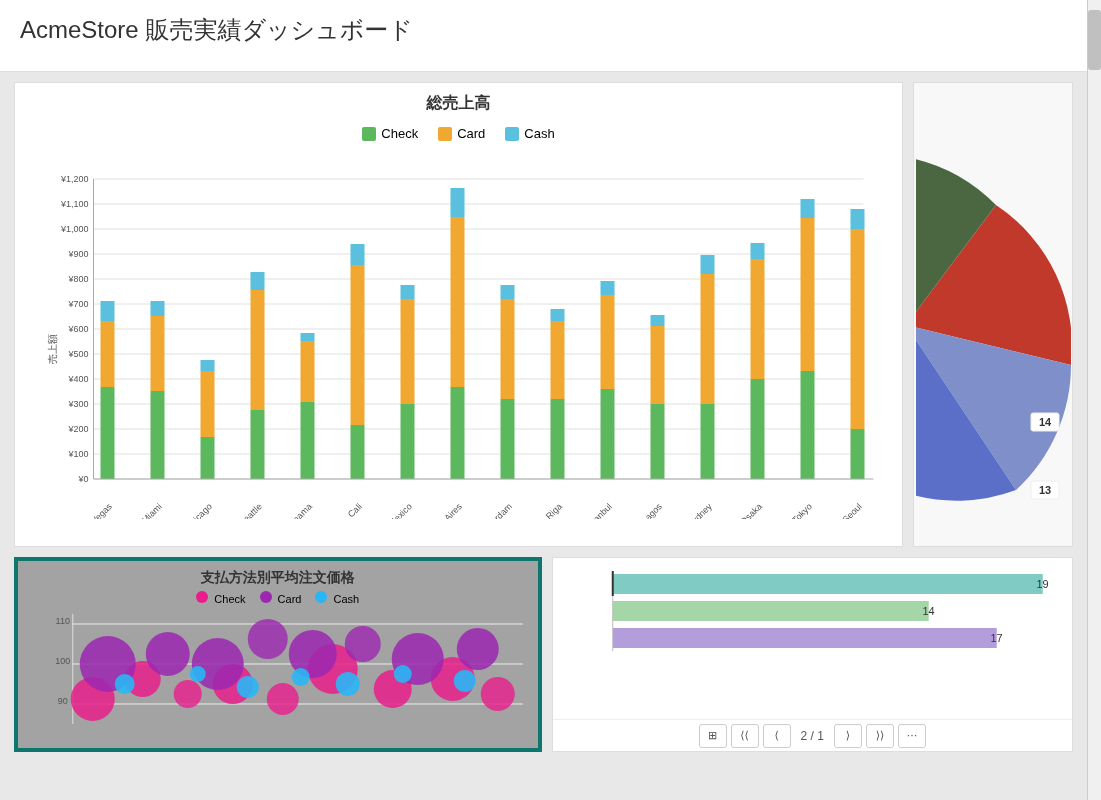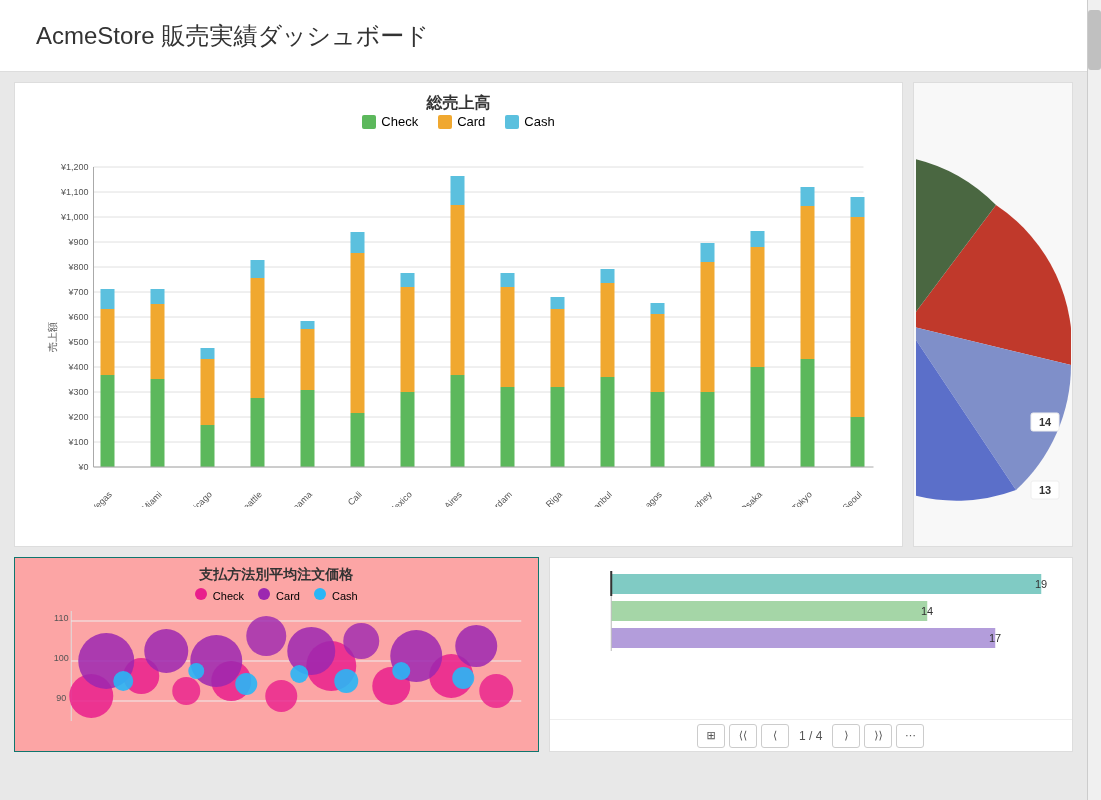--- a/index.html
+++ b/index.html
@@ -26,25 +26,24 @@
       width: 100%;
       height: 60px;
       background: #c0c0c0;
       border-radius: 3px;
       margin-top: 10px;
     }
 
     
     .header {
       background: #ffffff;
-      padding: 14px 36px;
+      padding: 14px 20px;
       border-bottom: 1px solid #ddd;
       height: 72px;
       display: flex;
-      align-items: center;
     }
     .header-title {
       font-size: 24px;
       font-weight: 400;
       color: #333;
     }
 
     
     .main-content {
       padding: 10px 14px 10px 14px;
@@ -65,21 +64,21 @@
       flex: 1;
       padding: 10px 16px 6px 16px;
       height: 465px;
     }
 
     .chart-title {
       text-align: center;
       font-size: 16px;
       font-weight: 600;
       color: #333;
-      margin-bottom: 0;
+      margin-bottom: 12px;
     }
 
     .legend {
       display: flex;
       justify-content: center;
       gap: 20px;
       margin-bottom: 8px;
       font-size: 13px;
     }
     .legend-item {
@@ -112,22 +111,22 @@
     }
 
     
     .bottom-row {
       display: flex;
       gap: 10px;
     }
 
     
     .bubble-chart-card {
-      background: #fca5a5;
-      border: 1px solid #0f766e;
+      background: #a3a3a3;
+      border: 4px solid #0f766e;
       flex: 1;
       height: 195px;
       padding: 8px 12px 4px 12px;
     }
 
     
     .bar-chart2-card {
       background: #ffffff;
       border: 1px solid #ddd;
       flex: 1;
@@ -488,21 +487,21 @@
         <line x1="40" y1="5" x2="40" y2="85" stroke="#bbb" stroke-width="1"></line>
 
         <line x1="40" y1="5" x2="40" y2="30" stroke="#333" stroke-width="2"></line>
       </svg>
 
       
       <div class="pagination-bar">
         <div class="page-btn">⊞</div>
         <div class="page-btn">⟨⟨</div>
         <div class="page-btn">⟨</div>
-        <div class="page-info">1 / 4</div>
+        <div class="page-info">2 / 1</div>
         <div class="page-btn">⟩</div>
         <div class="page-btn">⟩⟩</div>
         <div class="page-btn">⋯</div>
       </div>
     </div>
 
   </div>
 </div>
 
 </body></html>

